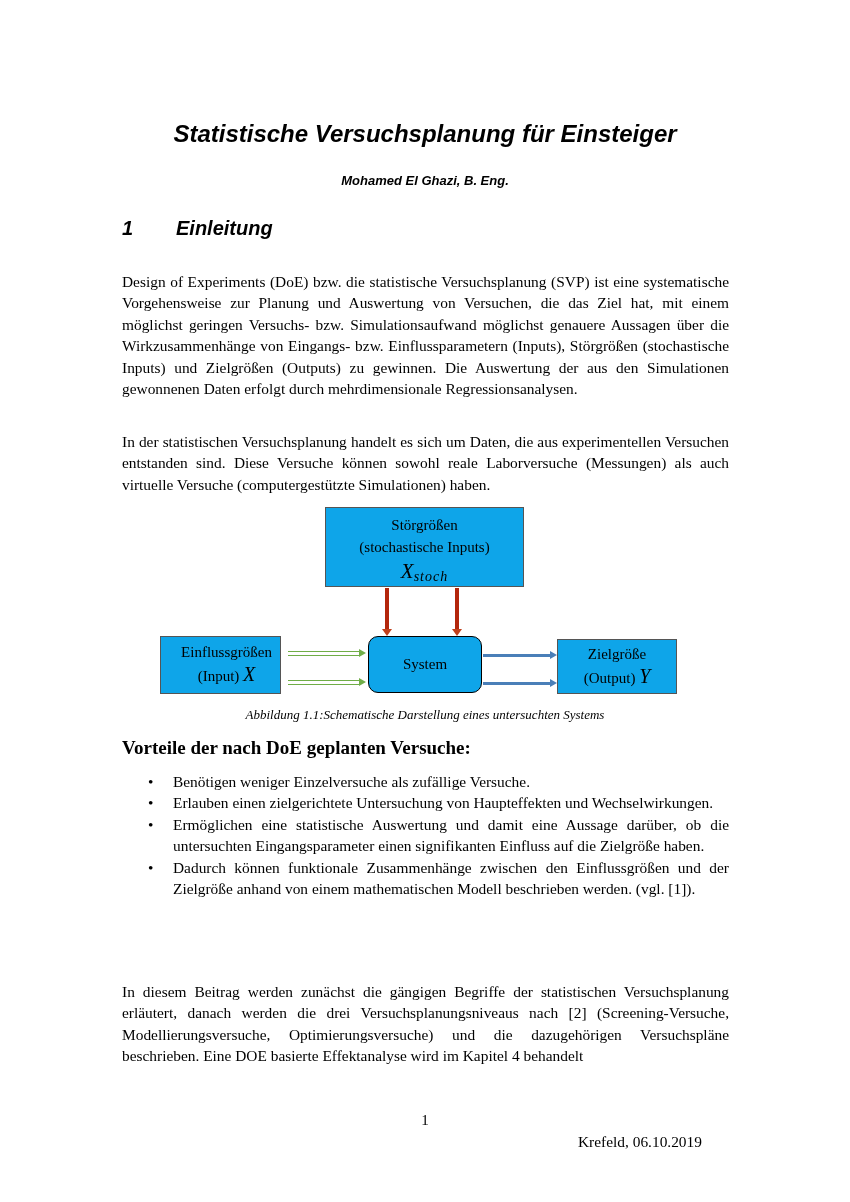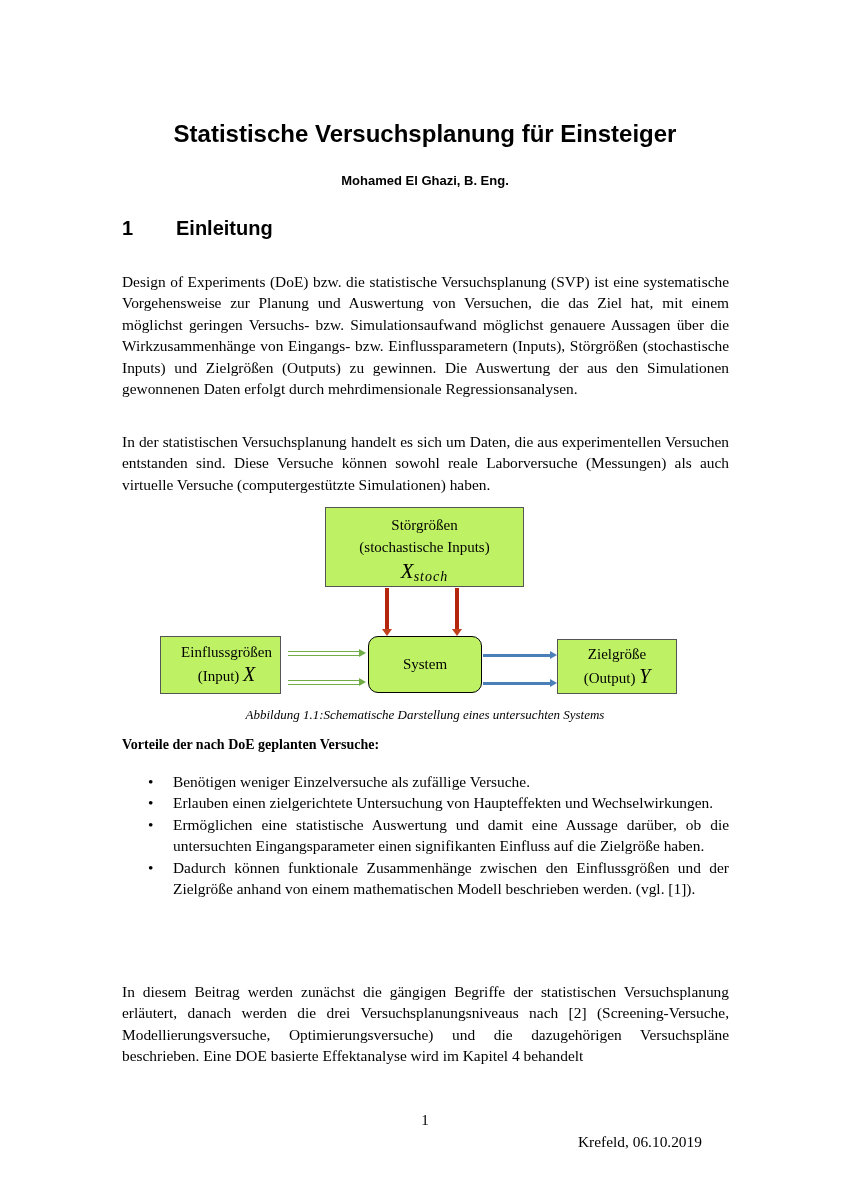--- a/index.html
+++ b/index.html
@@ -1,34 +1,34 @@
 <!DOCTYPE html>
 <html><head>
 <meta charset="utf-8">
 <style>
   html, body { margin: 0; padding: 0; background: #ffffff; }
   body { width: 850px; height: 1202px; position: relative; overflow: hidden; color: #000; }
   .serif { font-family: "Liberation Serif", "DejaVu Serif", serif; }
-  .sans { font-family: "Liberation Sans", "DejaVu Sans", sans-serif; }
+  .sans { font-family: "Liberation Sans", "DejaVu Sans", sans-serif; font-style: italic; }
 
   .title { position: absolute; top: 120px; left: 0; width: 850px; text-align: center;
            font-size: 24px; font-weight: bold; }
   .author { position: absolute; top: 173px; left: 0; width: 850px; text-align: center;
             font-size: 13px; font-weight: bold; }
   .section { position: absolute; top: 217px; left: 122px; font-size: 20px; font-weight: bold; }
   .section .num { display: inline-block; width: 54px; }
 
   .para { position: absolute; left: 122px; width: 607px; font-size: 15.4px; line-height: 21.4px;
           text-align: justify; margin: 0; }
   .p1 { top: 271px; }
   .p2 { top: 431px; }
   .p3 { top: 981px; }
 
   
-  .box { position: absolute; border: 1px solid #555; background: #bef264; text-align: center;
+  .box { position: absolute; border: 1px solid #555; background: #0ea5e9; text-align: center;
          font-size: 15px; line-height: 22px; box-sizing: border-box; }
   .stoer { left: 325px; top: 507px; width: 199px; height: 80px; padding-top: 6px; }
   .einfl { left: 160px; top: 636px; width: 121px; height: 58px; padding-top: 4px; padding-left: 12px; }
   .system { left: 368px; top: 636px; width: 114px; height: 57px; border: 1.5px solid #000;
             border-radius: 10px; line-height: 55px; }
   .ziel { left: 557px; top: 639px; width: 120px; height: 55px; padding-top: 3px; }
   .math { font-style: italic; font-size: 20px; }
   .math-big { font-style: italic; font-size: 21px; line-height: 26px; }
   .sub { font-style: italic; font-size: 14px; vertical-align: -3px; letter-spacing: 1px; }
 
@@ -37,21 +37,21 @@
       border-left: 5px solid transparent; border-right: 5px solid transparent; border-top: 7px solid #c0401c; }
   .arrow-h { position: absolute; height: 3px; }
   .arrow-h::after { content: ""; position: absolute; right: -6px; top: -3px;
       border-top: 4.5px solid transparent; border-bottom: 4.5px solid transparent; border-left: 7px solid currentColor; }
   .green { color: #70ad47; border-top: 1px solid #70ad47; border-bottom: 1px solid #70ad47; background: #fff; }
   .blue { color: #4a7fb8; background: #4a7fb8; }
 
   .caption { position: absolute; top: 707px; left: 0; width: 850px; text-align: center;
              font-size: 13px; font-style: italic; }
 
-  .subhead { position: absolute; top: 737px; left: 122px; font-size: 14px; font-weight: bold; }
+  .subhead { position: absolute; top: 737px; left: 122px; font-size: 19px; font-weight: bold; }
   .bullets { position: absolute; top: 771px; left: 122px; width: 607px; margin: 0; padding: 0; list-style: none;
              font-size: 15.4px; line-height: 21.4px; }
   .bullets li { position: relative; padding-left: 51px; text-align: justify; margin: 0; }
   .bullets li .dot { position: absolute; left: 26px; top: 0; }
 
   .pagenum { position: absolute; top: 1112px; left: 0; width: 850px; text-align: center; font-size: 15px; }
   .footer { position: absolute; top: 1133px; left: 578px; font-size: 15.4px; }
 </style>
 </head>
 <body>

